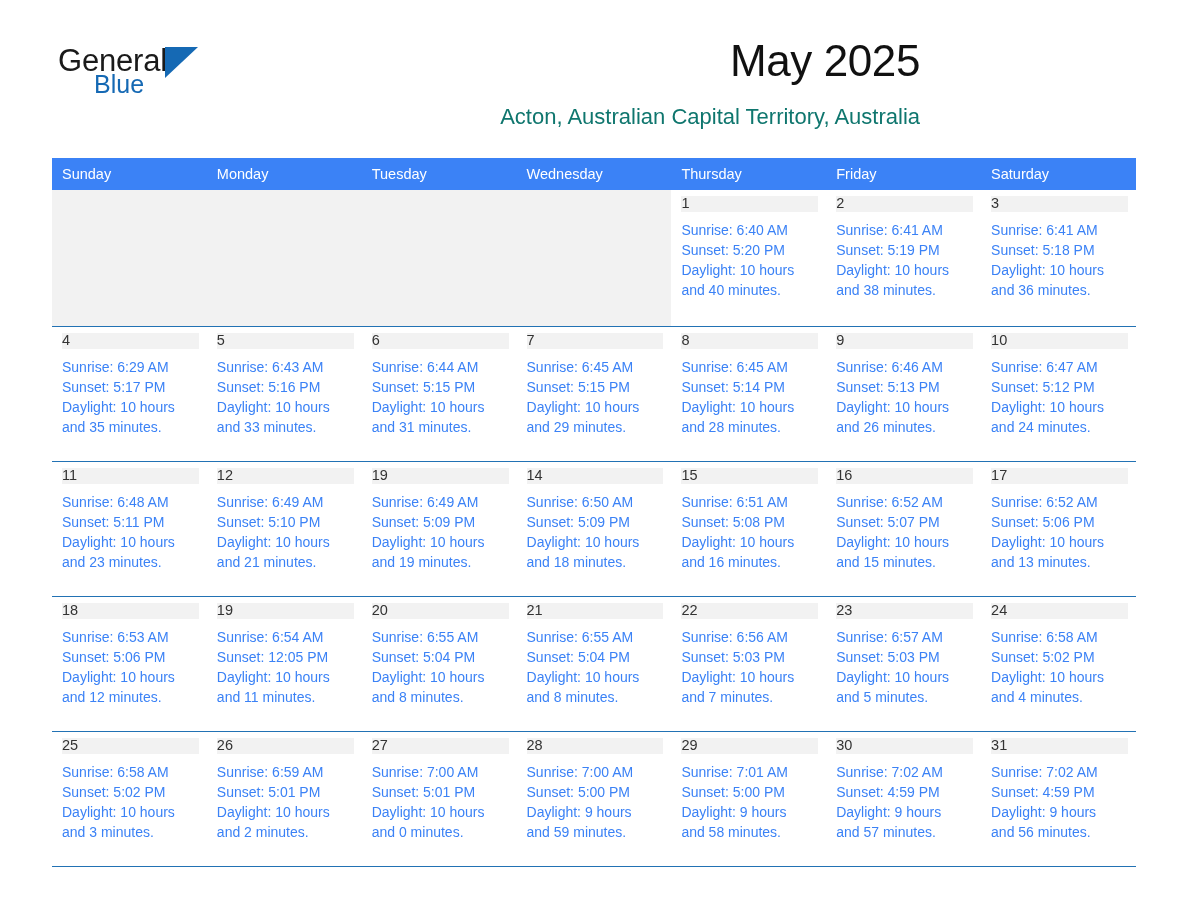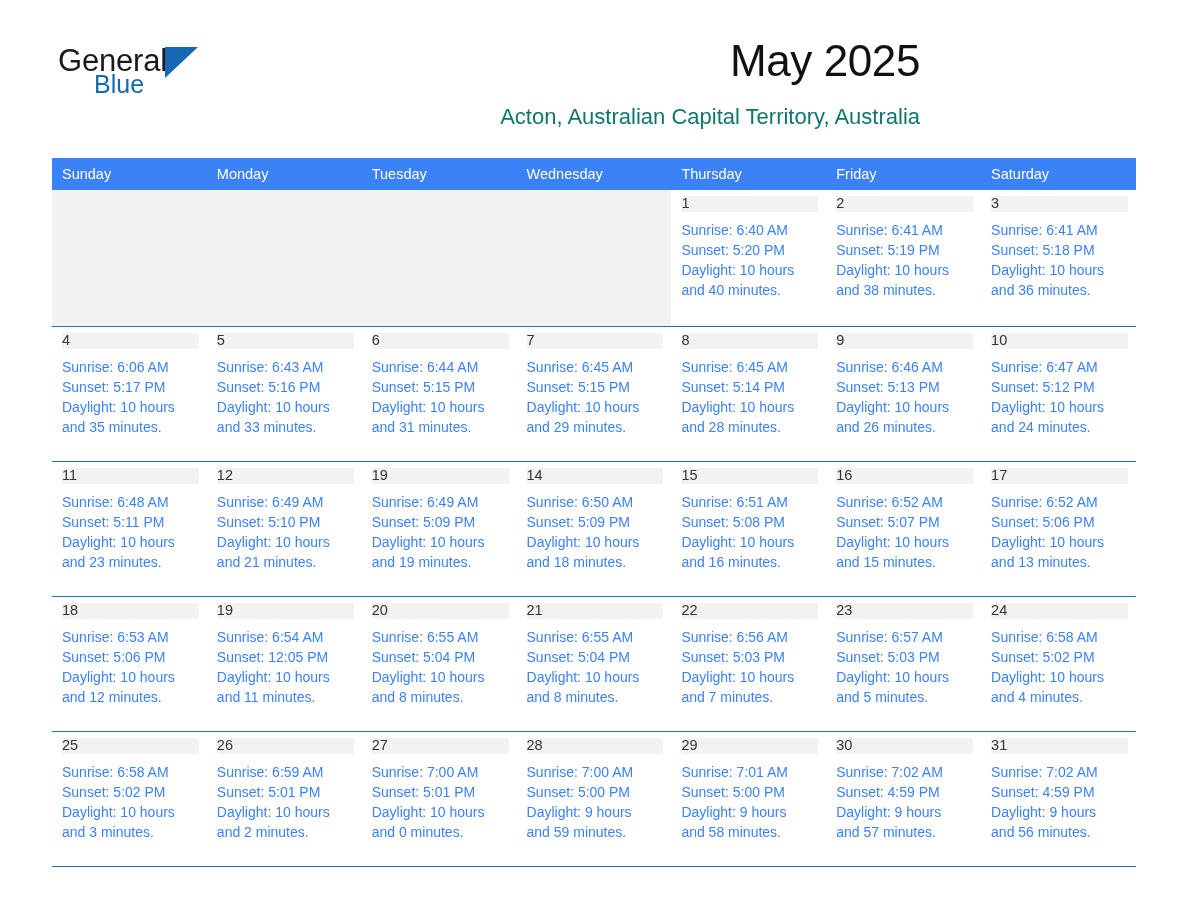--- a/index.html
+++ b/index.html
@@ -205,21 +205,21 @@
                 <div>and 36 minutes.</div>
               </div>
             </div>
           </td>
         </tr>
         <tr>
           <td>
             <div class="cell">
               <div class="daynum numstrip">4</div>
               <div class="info">
-                <div>Sunrise: 6:06 AM</div>
+                <div>Sunrise: 6:29 AM</div>
                 <div>Sunset: 5:17 PM</div>
                 <div>Daylight: 10 hours</div>
                 <div>and 35 minutes.</div>
               </div>
             </div>
           </td>
           <td>
             <div class="cell">
               <div class="daynum numstrip">5</div>
               <div class="info">

